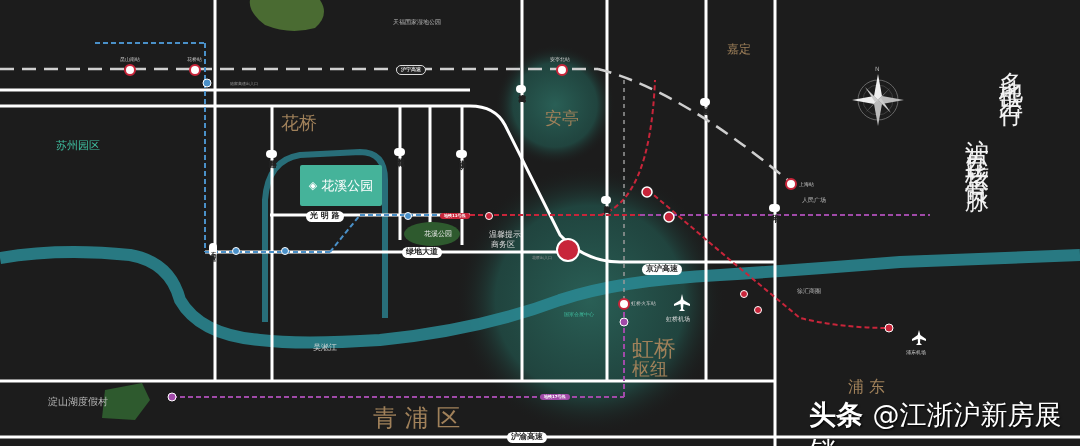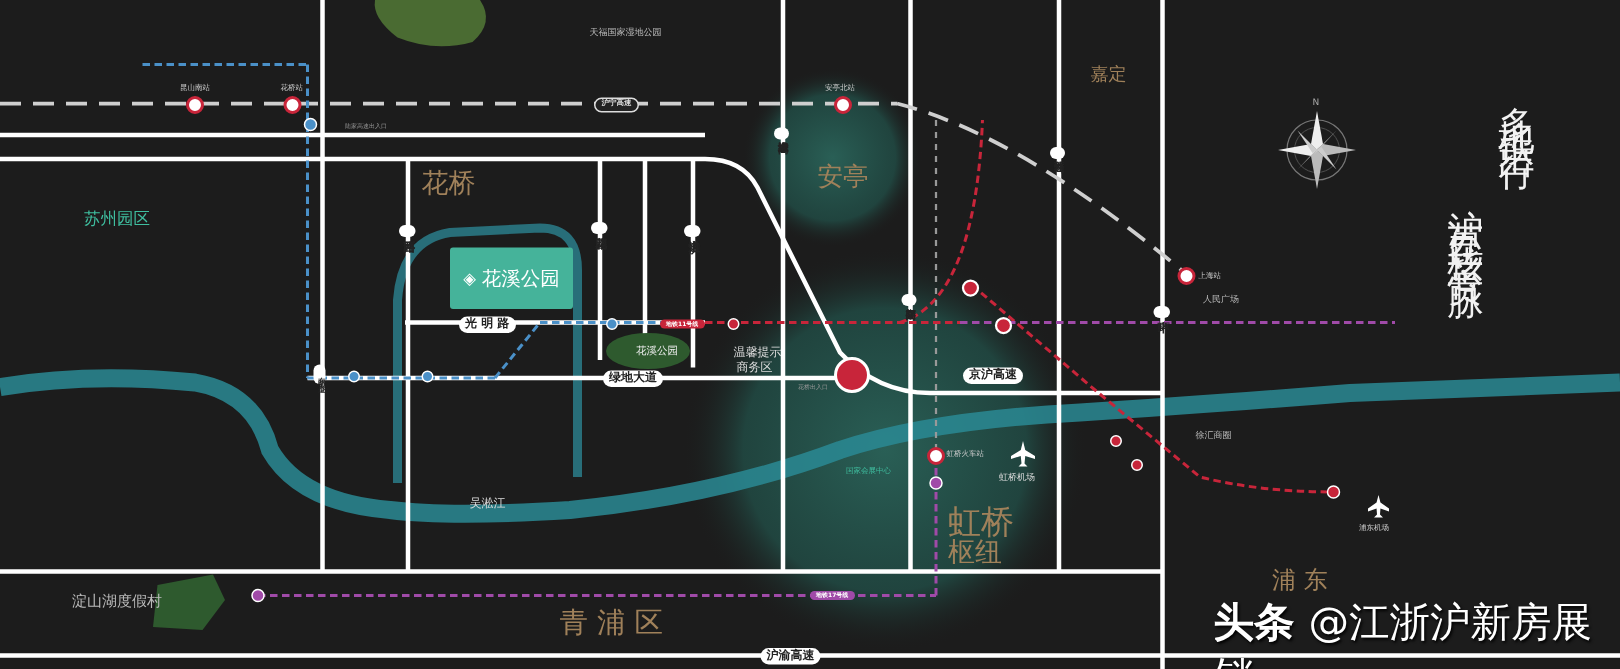--- a/index.html
+++ b/index.html
@@ -128,30 +128,30 @@
     </g>
     <g fill="#fff" transform="translate(919,338)">
       <path d="M0,-8 L1.3,-3 L7,1 L7,3 L1.3,1 L1,5 L3,7 L-3,7 L-1,5 L-1.3,1 L-7,3 L-7,1 L-1.3,-3 Z"></path>
     </g>
   </svg>
 
   <div class="lbl district" style="left:281px;top:114px;font-size:18px;text-align:right;">花桥</div>
   <div class="lbl district" style="left:545px;top:110px;font-size:17px;">安亭</div>
   <div class="lbl district" style="left:727px;top:43px;font-size:12px;">嘉定</div>
   <div class="lbl" style="left:56px;top:140px;font-size:11px;color:#3fbfa0;">苏州园区</div>
-  <div class="lbl district" style="left:373px;top:406px;font-size:19px;">青 浦 区</div>
+  <div class="lbl district" style="left:373px;top:406px;font-size:24px;">青 浦 区</div>
   <div class="lbl district" style="left:848px;top:351px;font-size:16px;margin-top:28px;">浦 东</div>
   <div class="lbl district" style="left:632px;top:338px;font-size:22px;">虹桥</div>
   <div class="lbl district" style="left:632px;top:360px;font-size:18px;">枢纽</div>
   <div class="lbl" style="left:489px;top:231px;font-size:8px;color:#ddd;">温馨提示</div>
   <div class="lbl" style="left:491px;top:241px;font-size:8px;color:#ddd;">商务区</div>
   <div class="lbl" style="left:48px;top:397px;font-size:10px;color:#bbb;">淀山湖度假村</div>
 
   <div class="lbl small" style="left:393px;top:19px;">天福国家湿地公园</div>
-  <div class="lbl" style="left:313px;top:332px;font-size:8px;color:#ddd;">吴淞江</div>
+  <div class="lbl" style="left:313px;top:344px;font-size:8px;color:#ddd;">吴淞江</div>
   <div class="lbl" style="left:424px;top:231px;font-size:7px;color:#eee;">花溪公园</div>
   <div class="lbl small" style="left:797px;top:288px;">徐汇商圈</div>
   <div class="lbl small" style="left:802px;top:197px;">人民广场</div>
   <div class="lbl" style="left:666px;top:316px;font-size:6px;color:#ddd;">虹桥机场</div>
   <div class="lbl tiny" style="left:906px;top:350px;font-size:5px;color:#ccc;">浦东机场</div>
   <div class="lbl teal-s" style="left:564px;top:312px;">国家会展中心</div>
   <div class="lbl tiny" style="left:230px;top:82px;">陆家高速出入口</div>
   <div class="lbl tiny" style="left:532px;top:256px;">花桥出入口</div>
 
   <div class="lbl tiny" style="left:120px;top:57px;font-size:5px;color:#ccc;">昆山南站</div>
@@ -162,21 +162,21 @@
 
   <div class="road-tag" style="left:306px;top:211px;">光 明 路</div>
   <div class="road-tag" style="left:402px;top:247px;text-align:center;">绿地大道</div>
   <div class="road-tag v" style="left:266px;top:150px;">西环路</div>
   <div class="road-tag v" style="left:394px;top:148px;">花园路</div>
   <div class="road-tag v" style="left:456px;top:150px;">沿沪大道</div>
   <div class="road-tag v" style="left:516px;top:85px;font-size:7px;">上海绕城高速</div>
   <div class="road-tag v" style="left:700px;top:98px;font-size:7px;">外环高速</div>
   <div class="road-tag v" style="left:769px;top:204px;">中环</div>
   <div class="road-tag v" style="left:601px;top:196px;font-size:7px;">嘉闵高架</div>
-  <div class="road-tag" style="left:642px;top:245px;font-family:Liberation Serif, serif;">京沪高速</div>
+  <div class="road-tag" style="left:642px;top:264px;font-family:Liberation Serif, serif;">京沪高速</div>
   <div class="road-tag" style="left:507px;top:432px;">沪渝高速</div>
   <div class="road-tag dark" style="left:396px;top:65px;">沪宁高速</div>
   <div class="road-tag v" style="left:209px;top:243px;font-size:5px;">东 明 大 道</div>
   <div class="road-tag" style="left:440px;top:213px;background:#c8253a;color:#fff;font-size:4px;">地铁11号线</div>
   <div class="road-tag" style="left:540px;top:394px;background:#a04aa8;color:#fff;font-size:4px;">地铁17号线</div>
 
   <div class="project">
     <span style="font-size:11px;">◈</span>
     <span>花溪公园</span>
   </div>

